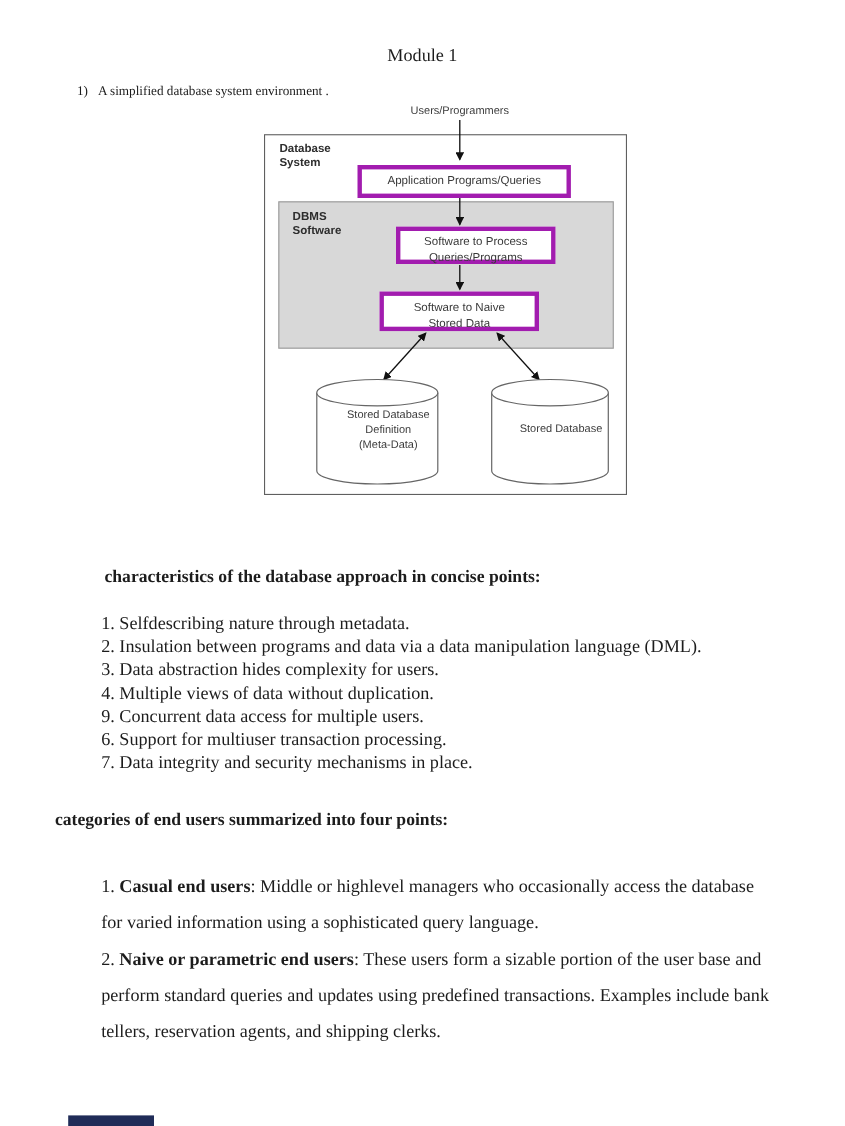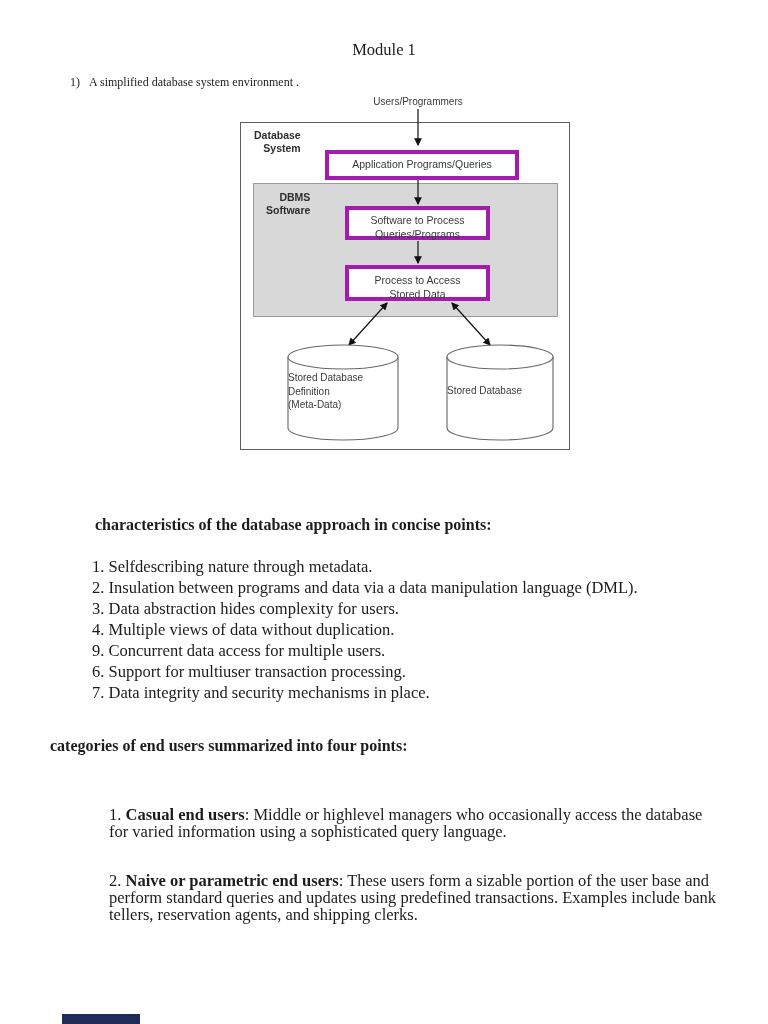--- a/index.html
+++ b/index.html
@@ -10,39 +10,39 @@
   .abs{position:absolute;}
   
   .doc-title{top:40px;left:0;width:768px;text-align:center;font-size:16.5px;}
   .intro-line{top:75px;left:70px;font-size:12px;white-space:nowrap;}
   .intro-num{display:inline-block;margin-right:9px;}
   .sec-heading{font-weight:bold;font-size:16px;white-space:nowrap;text-align:center;}
   .char-heading{top:516px;left:95px;}
   .cat-heading{top:737px;left:50px;}
   .char-list{top:556px;left:92px;list-style:none;margin:0;padding:0;font-size:16.5px;font-family:Liberation Serif, serif;}
   .char-list li{line-height:21px;white-space:nowrap;}
-  .para{margin:17px;font-size:16.5px;line-height:17px;}
+  .para{margin:0;font-size:16.5px;line-height:33px;}
   .para-1{top:789px;left:92px;width:600px;}
   .para-2{top:855px;left:92px;width:645px;}
   
   .diagram{top:95px;left:240px;width:330px;height:362px;
     font-family:"Liberation Sans", sans-serif;color:#3d3d3d;}
   .diagram .lbl{position:absolute;font-size:10px;line-height:13px;}
   .users-lbl{top:0;left:92px;width:172px;text-align:center;font-size:10px;color:#3c3c3c;}
   .outer-box{top:27px;left:0;width:328px;height:326px;border:1px solid #5f5f5f;background:#fff;}
   .gray-box{top:88px;left:13px;width:303px;height:132px;background:#d8d8d8;border:1px solid #9a9a9a;}
-  .bold-lbl{font-weight:bold;font-size:10.5px;line-height:13px;color:#2d2d2d;text-align:right;}
+  .bold-lbl{font-weight:bold;font-size:10.5px;line-height:13px;color:#2d2d2d;}
   .dbsys-lbl{top:34px;left:14px;}
   .dbms-lbl{top:96px;left:26px;}
   .node{position:absolute;background:#fff;border:4px solid #a21caf;text-align:center;
     font-size:10.5px;color:#3a3a3a;}
   .app-box{top:55px;left:85px;width:186px;height:22px;line-height:21px;}
-  .process-box{top:111px;left:105px;width:145px;height:34px;line-height:14px;padding-top:3px;box-sizing:border-box;}
+  .process-box{top:111px;left:120px;width:145px;height:34px;line-height:14px;padding-top:3px;box-sizing:border-box;}
   .access-box{top:170px;left:105px;width:145px;height:36px;line-height:14px;padding-top:4px;box-sizing:border-box;}
-  .cyl-lbl{position:absolute;font-size:10px;line-height:13.5px;color:#3c3c3c;}
+  .cyl-lbl{position:absolute;text-align:center;font-size:10px;line-height:13.5px;color:#3c3c3c;padding-left:10px;}
   .cyl-lbl-left{top:276px;left:48px;width:110px;}
   .cyl-lbl-right{top:289px;left:207px;width:106px;}
   .diagram svg{position:absolute;top:0;left:0;pointer-events:none;}
   
   .bottom-bar{top:1014px;left:62px;width:78px;height:10px;background:#202c58;}
 </style>
 </head>
 <body>
 
 <div class="abs doc-title">Module 1</div>
@@ -100,21 +100,21 @@
     <div>DBMS</div>
     <div>Software</div>
   </div>
 
   <div class="node process-box">
     <div>Software to Process</div>
     <div>Queries/Programs</div>
   </div>
 
   <div class="node access-box">
-    <div>Process to Access</div>
+    <div>Software to Naive</div>
     <div>Stored Data</div>
   </div>
 
   <div class="cyl-lbl cyl-lbl-left">
     <div>Stored Database</div>
     <div>Definition</div>
     <div>(Meta-Data)</div>
   </div>
 
   <div class="cyl-lbl cyl-lbl-right">Stored Database</div>

